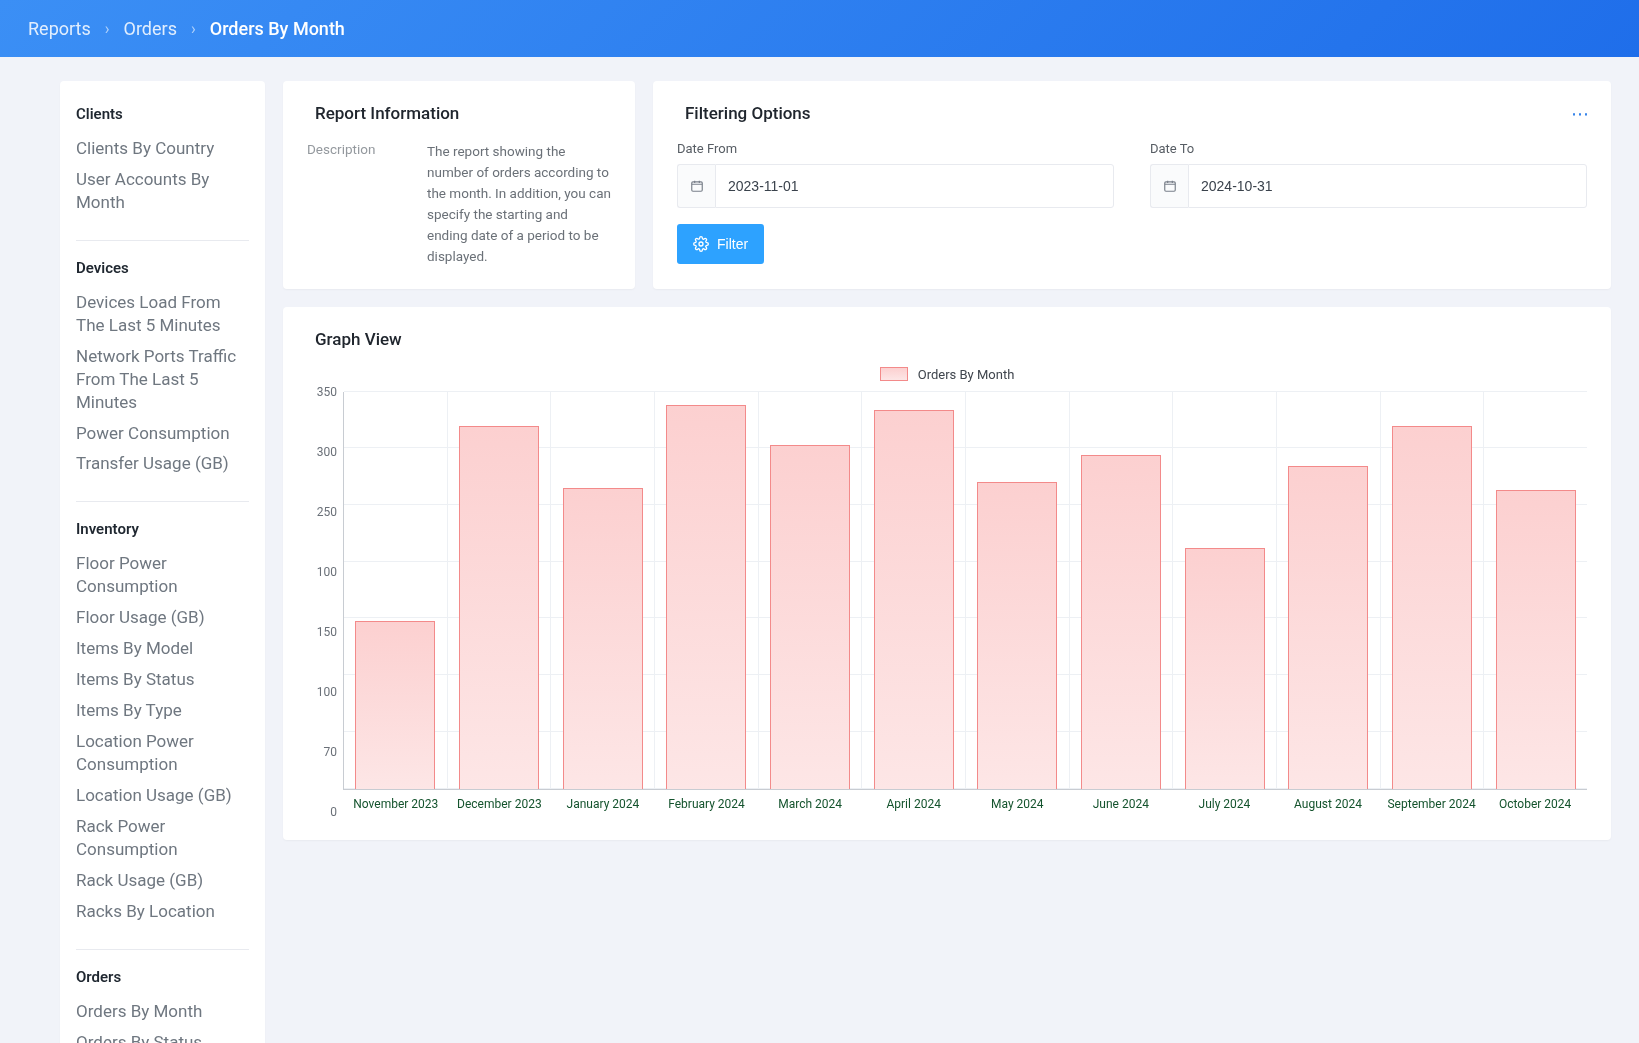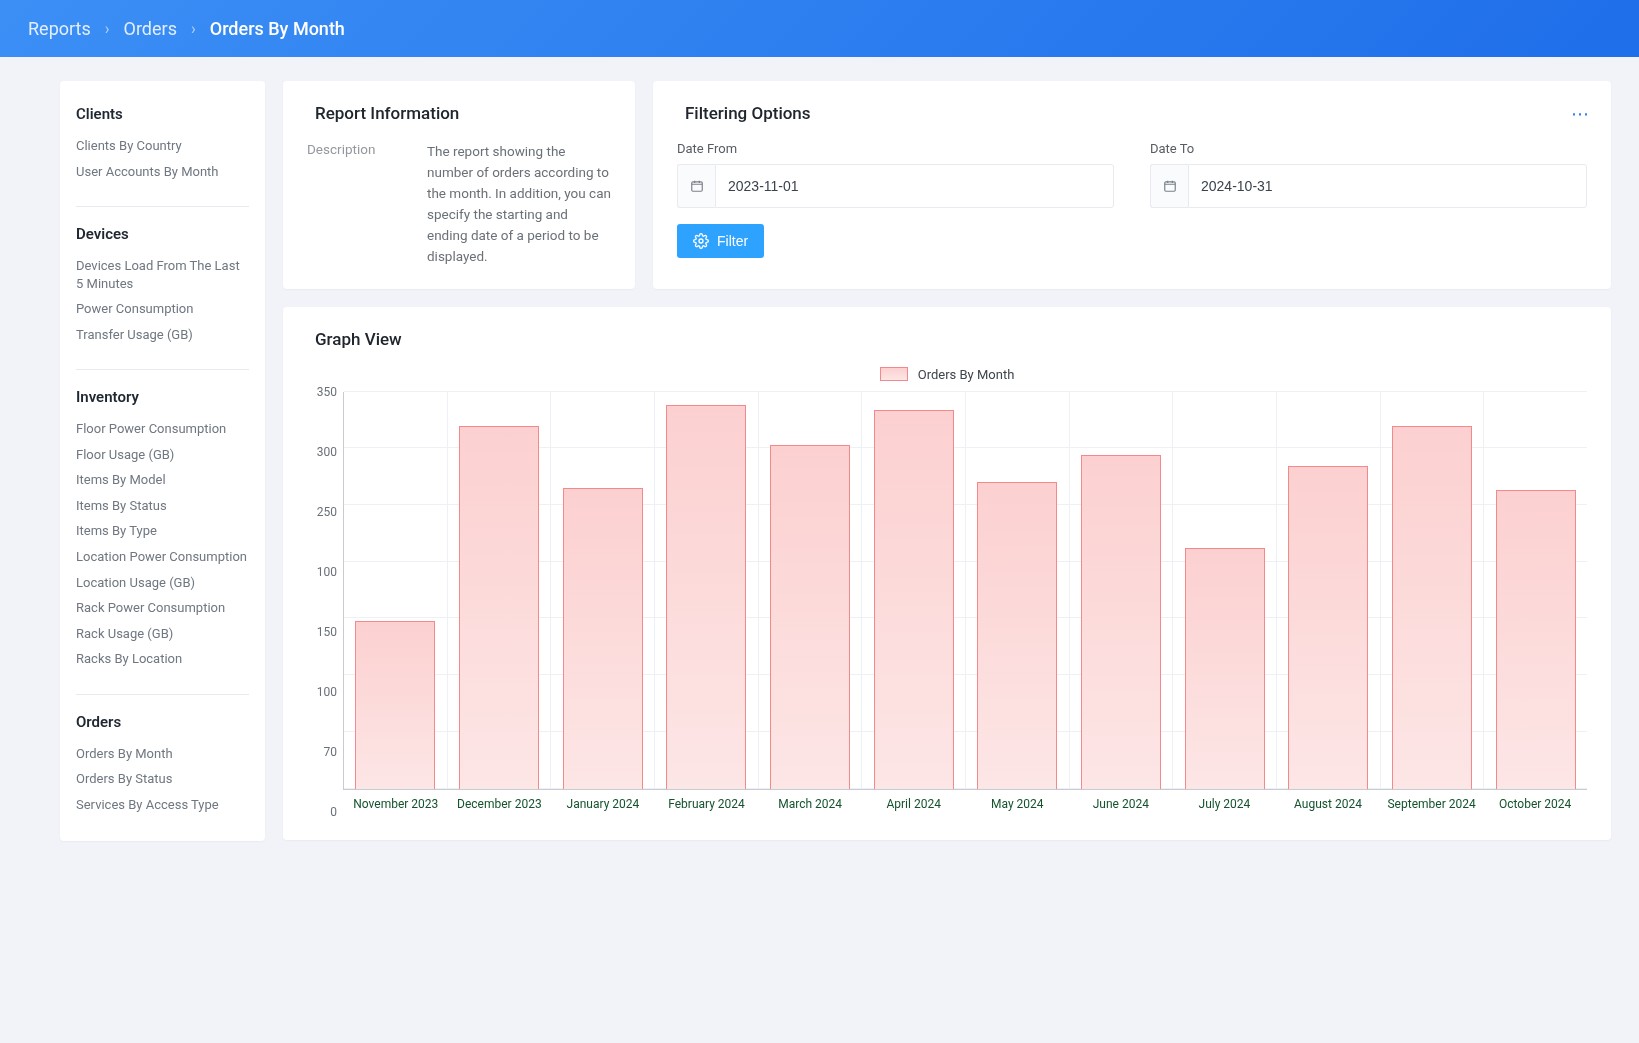--- a/index.html
+++ b/index.html
@@ -41,21 +41,21 @@
     background: var(--card-bg); border-radius: 4px; padding: 24px 16px;
     box-shadow: 0 1px 2px rgba(0,0,0,.04);
     margin-left: 32px;
   }
   .nav-group + .nav-group { margin-top: 22px; }
   .nav-group + .nav-group::before {
     content: ""; display: block; height: 1px; background: var(--border); margin-bottom: 18px;
   }
   .nav-group h4 { margin: 0 0 10px 0; font-size: 15px; font-weight: 600; color: #1f2730; }
   .nav-group a {
-    display: block; padding: 4px 0; font-size: 13px; line-height: 1.35;
+    display: block; padding: 4px 0; font-size: 17px; line-height: 1.35;
     color: #6f7780; text-decoration: none; cursor: pointer;
   }
 
   .main { flex: 1 1 auto; display: flex; flex-direction: column; gap: 18px; }
   .top-row { display: flex; gap: 18px; }
   .card {
     background: var(--card-bg); border-radius: 4px; padding: 22px 24px;
     box-shadow: 0 1px 2px rgba(0,0,0,.04);
   }
   .card h3 { margin: 0 0 18px 8px; font-size: 17px; font-weight: 500; color: #20262e; }
@@ -75,21 +75,21 @@
     width: 38px; display: flex; align-items: center; justify-content: center;
     border: 1px solid var(--border); border-right: none; border-radius: 3px 0 0 3px;
     background: #fafbfc; color: #7a808a;
   }
   .input-group input {
     flex: 1 1 auto; height: 44px; border: 1px solid var(--border); border-radius: 0 3px 3px 0;
     padding: 0 12px; font-size: 14px; color: #3a424c; background: #fff; outline: none;
   }
   .btn {
     display: inline-flex; align-items: center; gap: 8px;
-    height: 34px; padding: 0 16px; border: none; border-radius: 3px;
+    height: 40px; padding: 0 16px; border: none; border-radius: 3px;
     background: #2da2ff; color: #fff; font-size: 14px; cursor: pointer;
   }
   .btn svg { width: 16px; height: 16px; }
 
   
   .card.graph { padding-bottom: 28px; }
   .chart-wrap { position: relative; height: 420px; display: flex; }
   .y-axis {
     width: 36px; position: relative; flex: 0 0 36px;
     font-size: 12px; color: #6a7078;
@@ -143,20 +143,21 @@
 
   <aside class="sidebar">
       <div class="nav-group">
         <h4>Clients</h4>
         <a>Clients By Country</a>
         <a>User Accounts By Month</a>
       </div>
       <div class="nav-group">
         <h4>Devices</h4>
         <a>Devices Load From The Last 5 Minutes</a>
+        <a>Network Ports Traffic From The Last 5 Minutes</a>
         <a>Power Consumption</a>
         <a>Transfer Usage (GB)</a>
       </div>
       <div class="nav-group">
         <h4>Inventory</h4>
         <a>Floor Power Consumption</a>
         <a>Floor Usage (GB)</a>
         <a>Items By Model</a>
         <a>Items By Status</a>
         <a>Items By Type</a>

